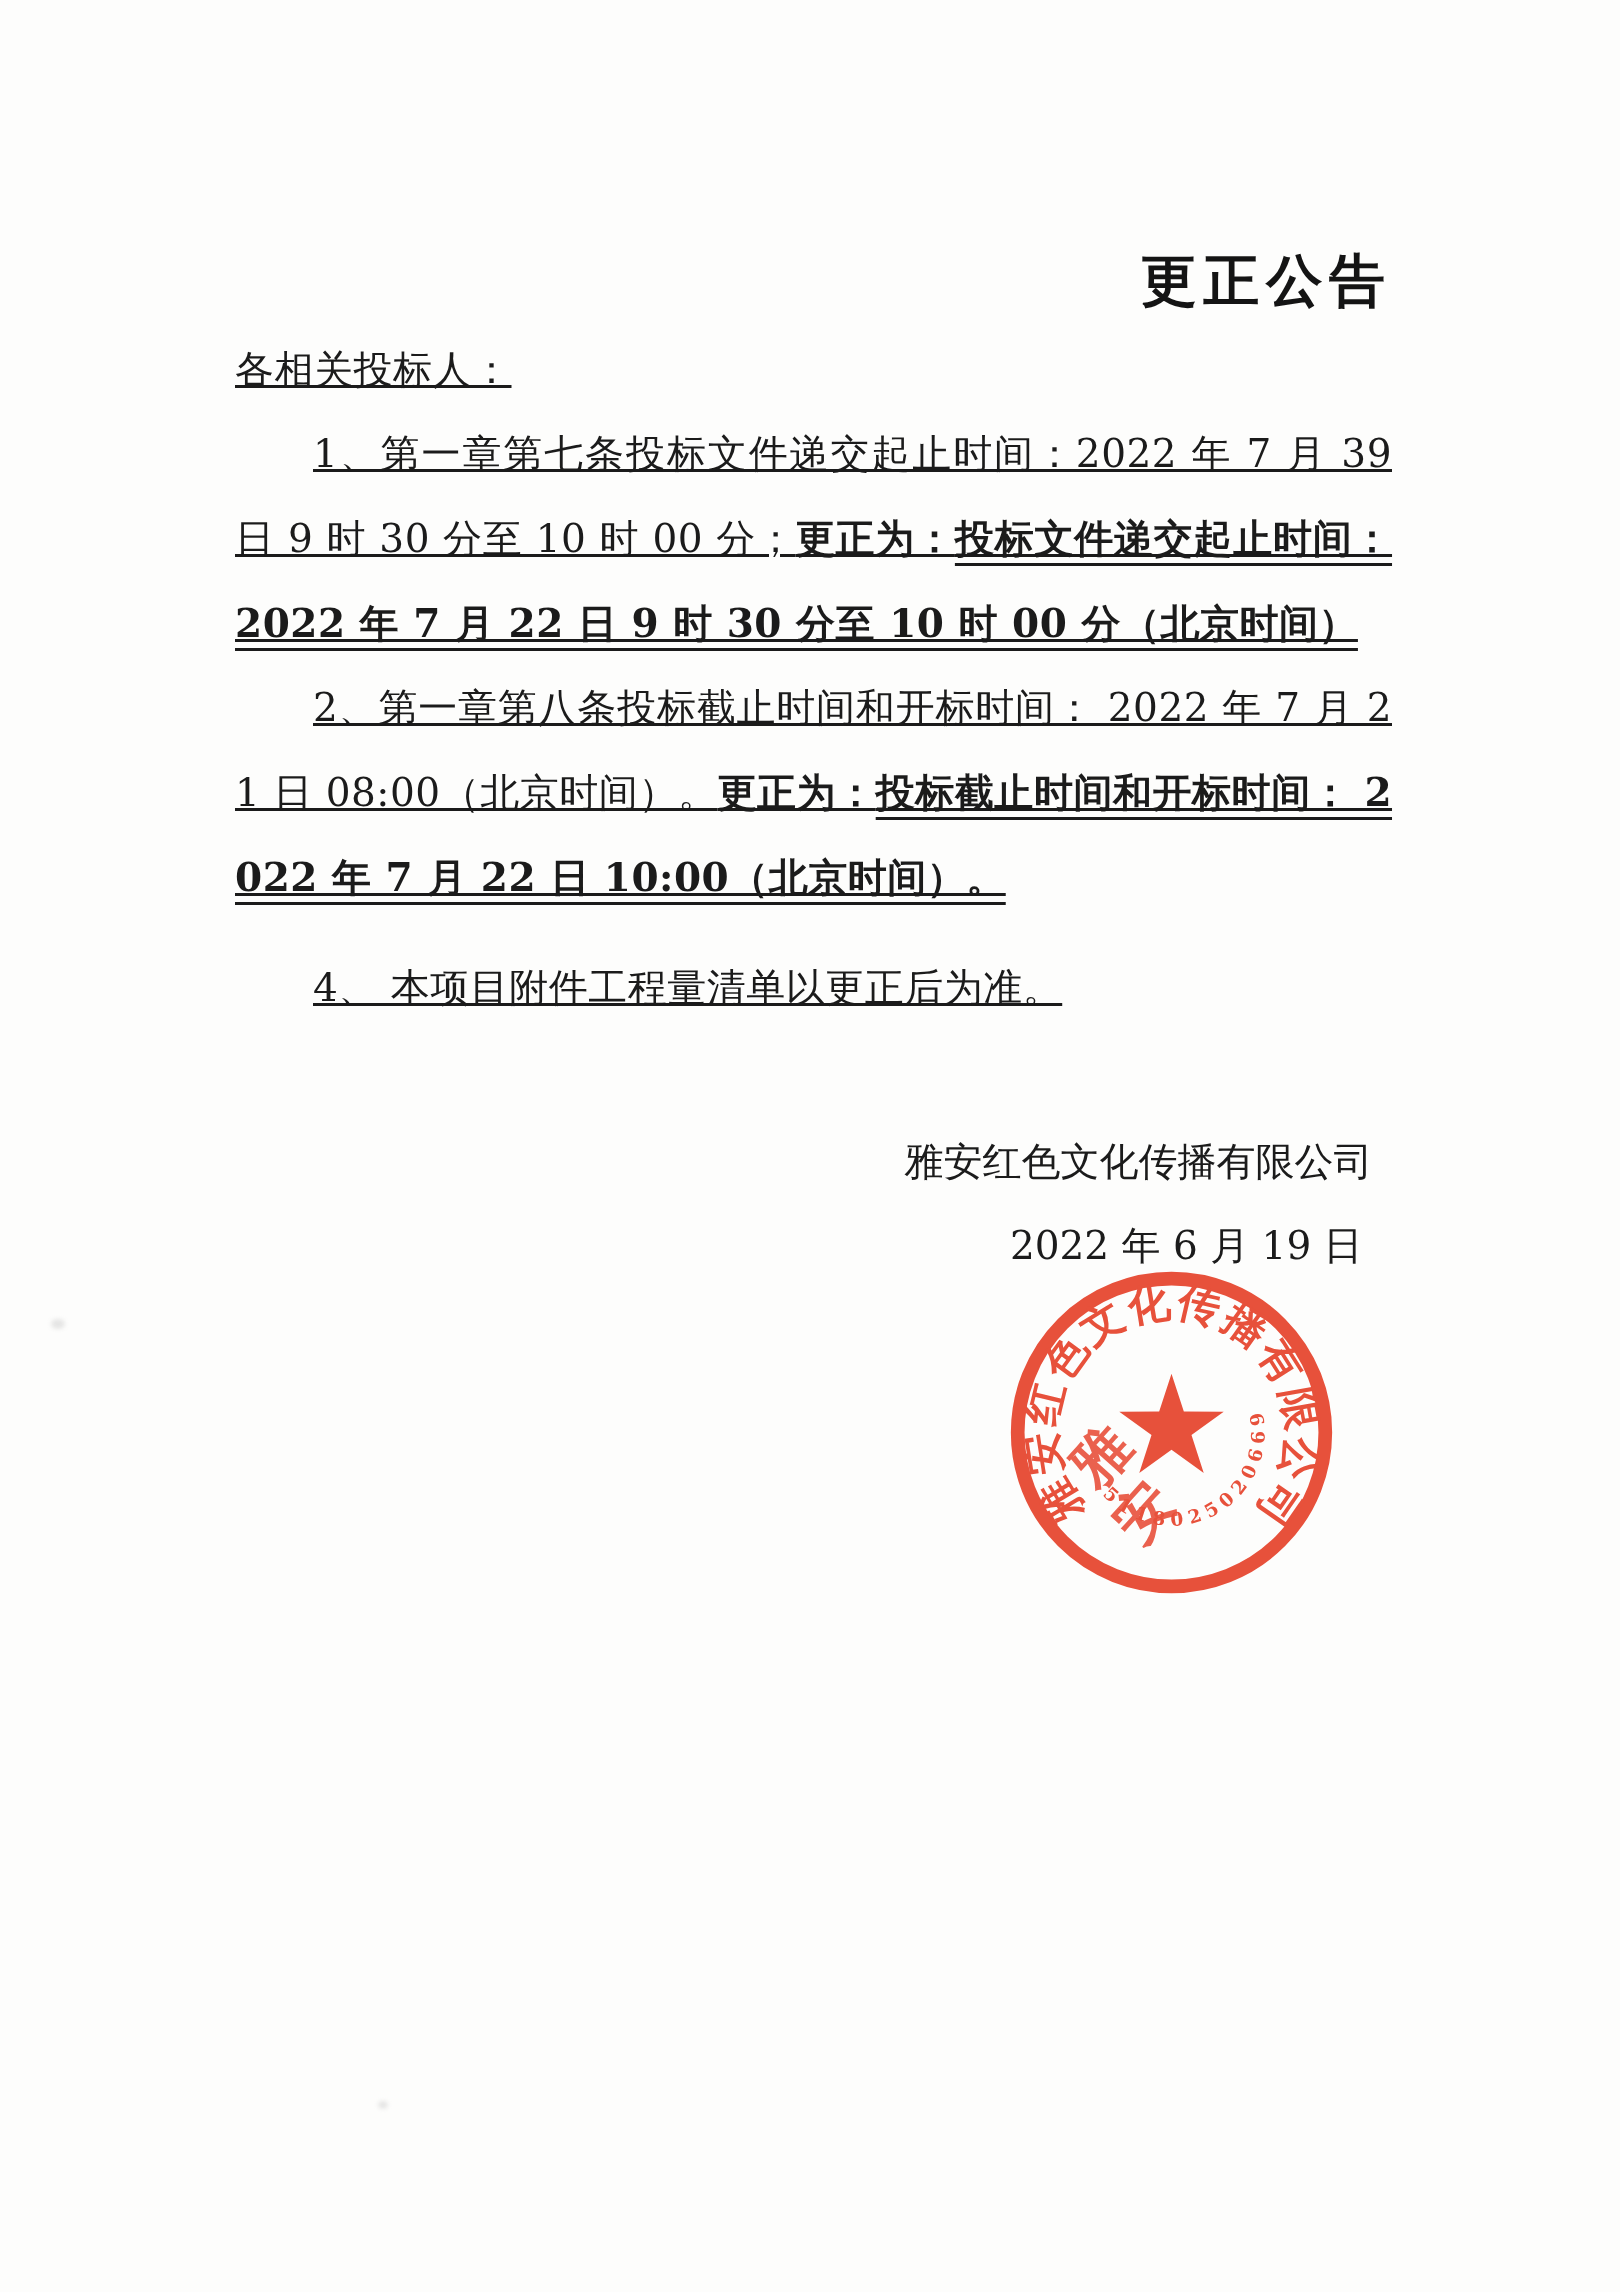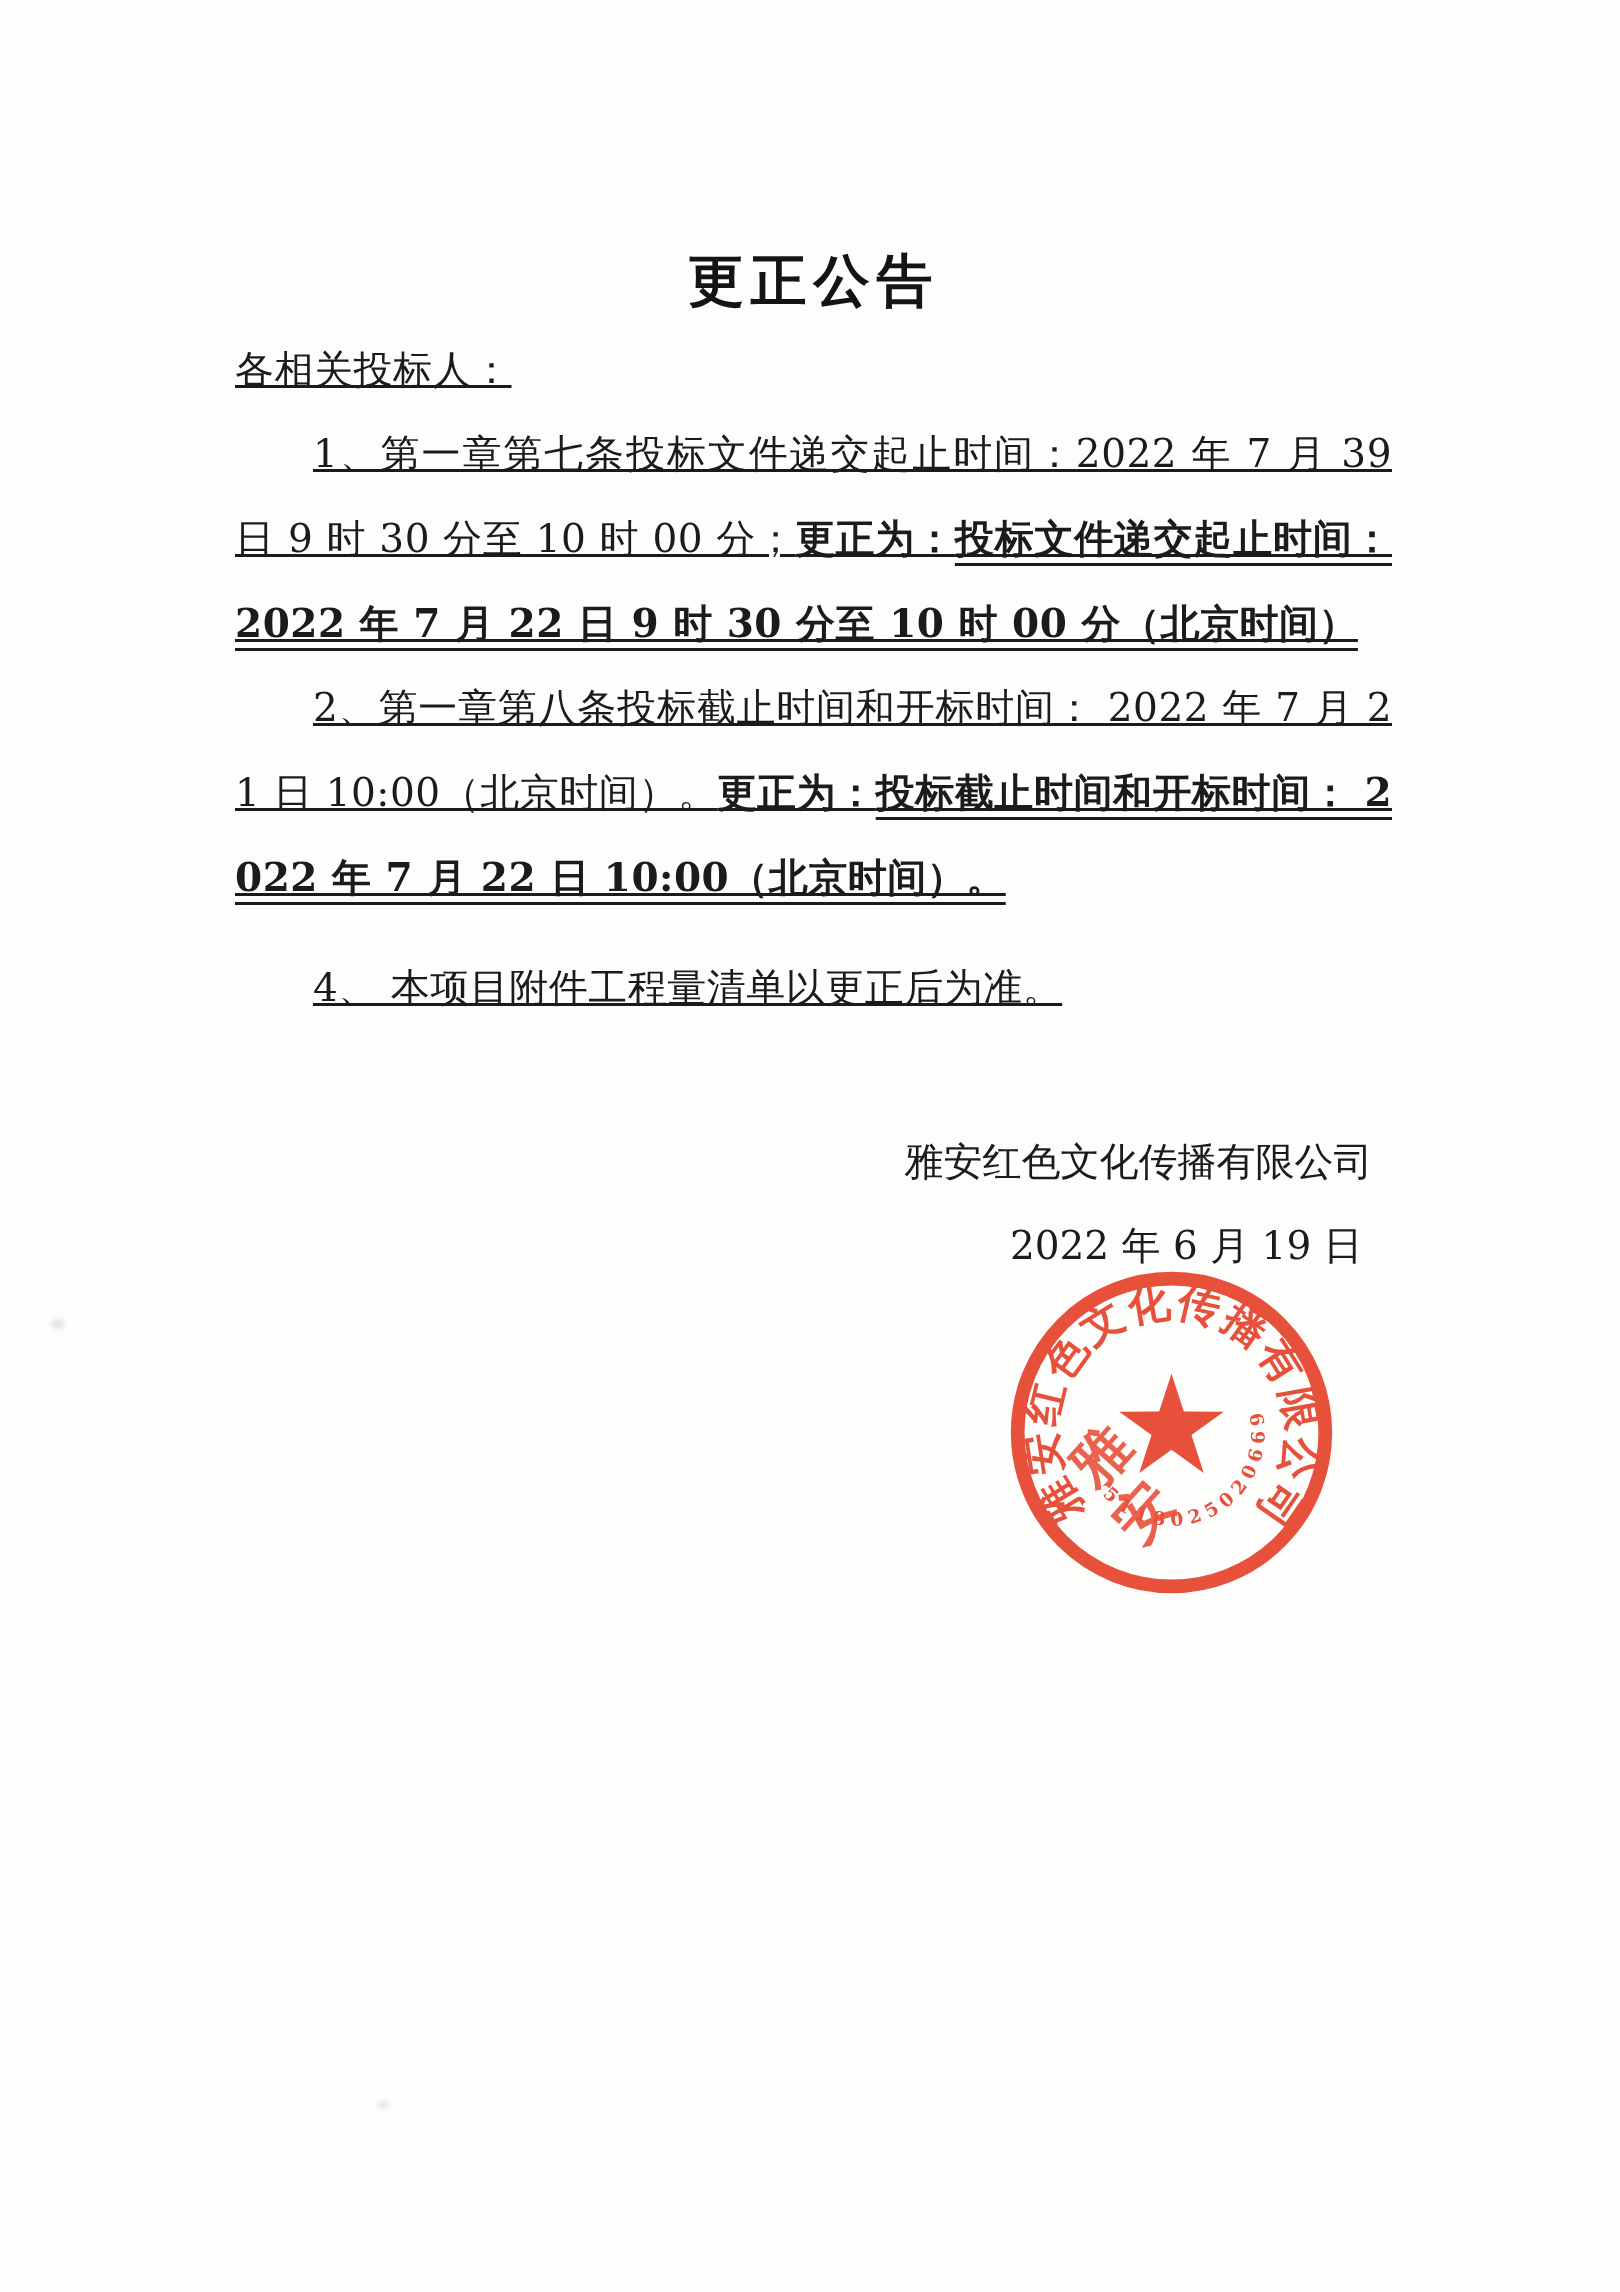--- a/index.html
+++ b/index.html
@@ -15,21 +15,21 @@
     position:absolute;
     left:235px;top:251px;
     width:1157px;
   }
   .doc-title{
     margin:0 0 17.6px 0;
     font-size:56px;
     line-height:59px;
     font-weight:600;
     letter-spacing:6.9px;
-    text-align:center;
+    text-align:right;
     color:#141414;
   }
   .doc-body p{
     margin:0;
     font-size:39px;
     line-height:84px;
     letter-spacing:0.5px;
     text-align:justify;
     text-justify:inter-ideograph;
     word-break:break-all;
@@ -78,21 +78,21 @@
 <body>
 
 <div class="page">
 
   <div class="content">
     <h1 class="doc-title">更正公告</h1>
 
     <div class="doc-body" id="doc-body">
         <p class=""><span class="seg-normal">各相关投标人：</span></p>
         <p class="indent"><span class="seg-normal">1、第一章第七条投标文件递交起止时间：2022 年 7 月 39 日 9 时 30 分至 10 时 00 分；</span><span class="seg-bold">更正为：</span><span class="seg-bold-underline">投标文件递交起止时间：2022 年 7 月 22 日 9 时 30 分至 10 时 00 分（北京时间）</span></p>
-        <p class="indent"><span class="seg-normal">2、第一章第八条投标截止时间和开标时间： 2022 年 7 月 21 日 10:00（北京时间）。</span><span class="seg-bold">更正为：</span><span class="seg-bold-underline">投标截止时间和开标时间： 2022 年 7 月 22 日 10:00（北京时间）。</span></p>
+        <p class="indent"><span class="seg-normal">2、第一章第八条投标截止时间和开标时间： 2022 年 7 月 21 日 08:00（北京时间）。</span><span class="seg-bold">更正为：</span><span class="seg-bold-underline">投标截止时间和开标时间： 2022 年 7 月 22 日 10:00（北京时间）。</span></p>
         <p class="indent extra-space"><span class="seg-normal">4、  本项目附件工程量清单以更正后为准。</span></p>
       </div>
 
     <div class="signature">
       <div class="sig-company">雅安红色文化传播有限公司</div>
       <div class="sig-date">2022 年 6 月 19 日</div>
     </div>
   </div>
 
   <svg class="seal" viewBox="0 0 344 344">

